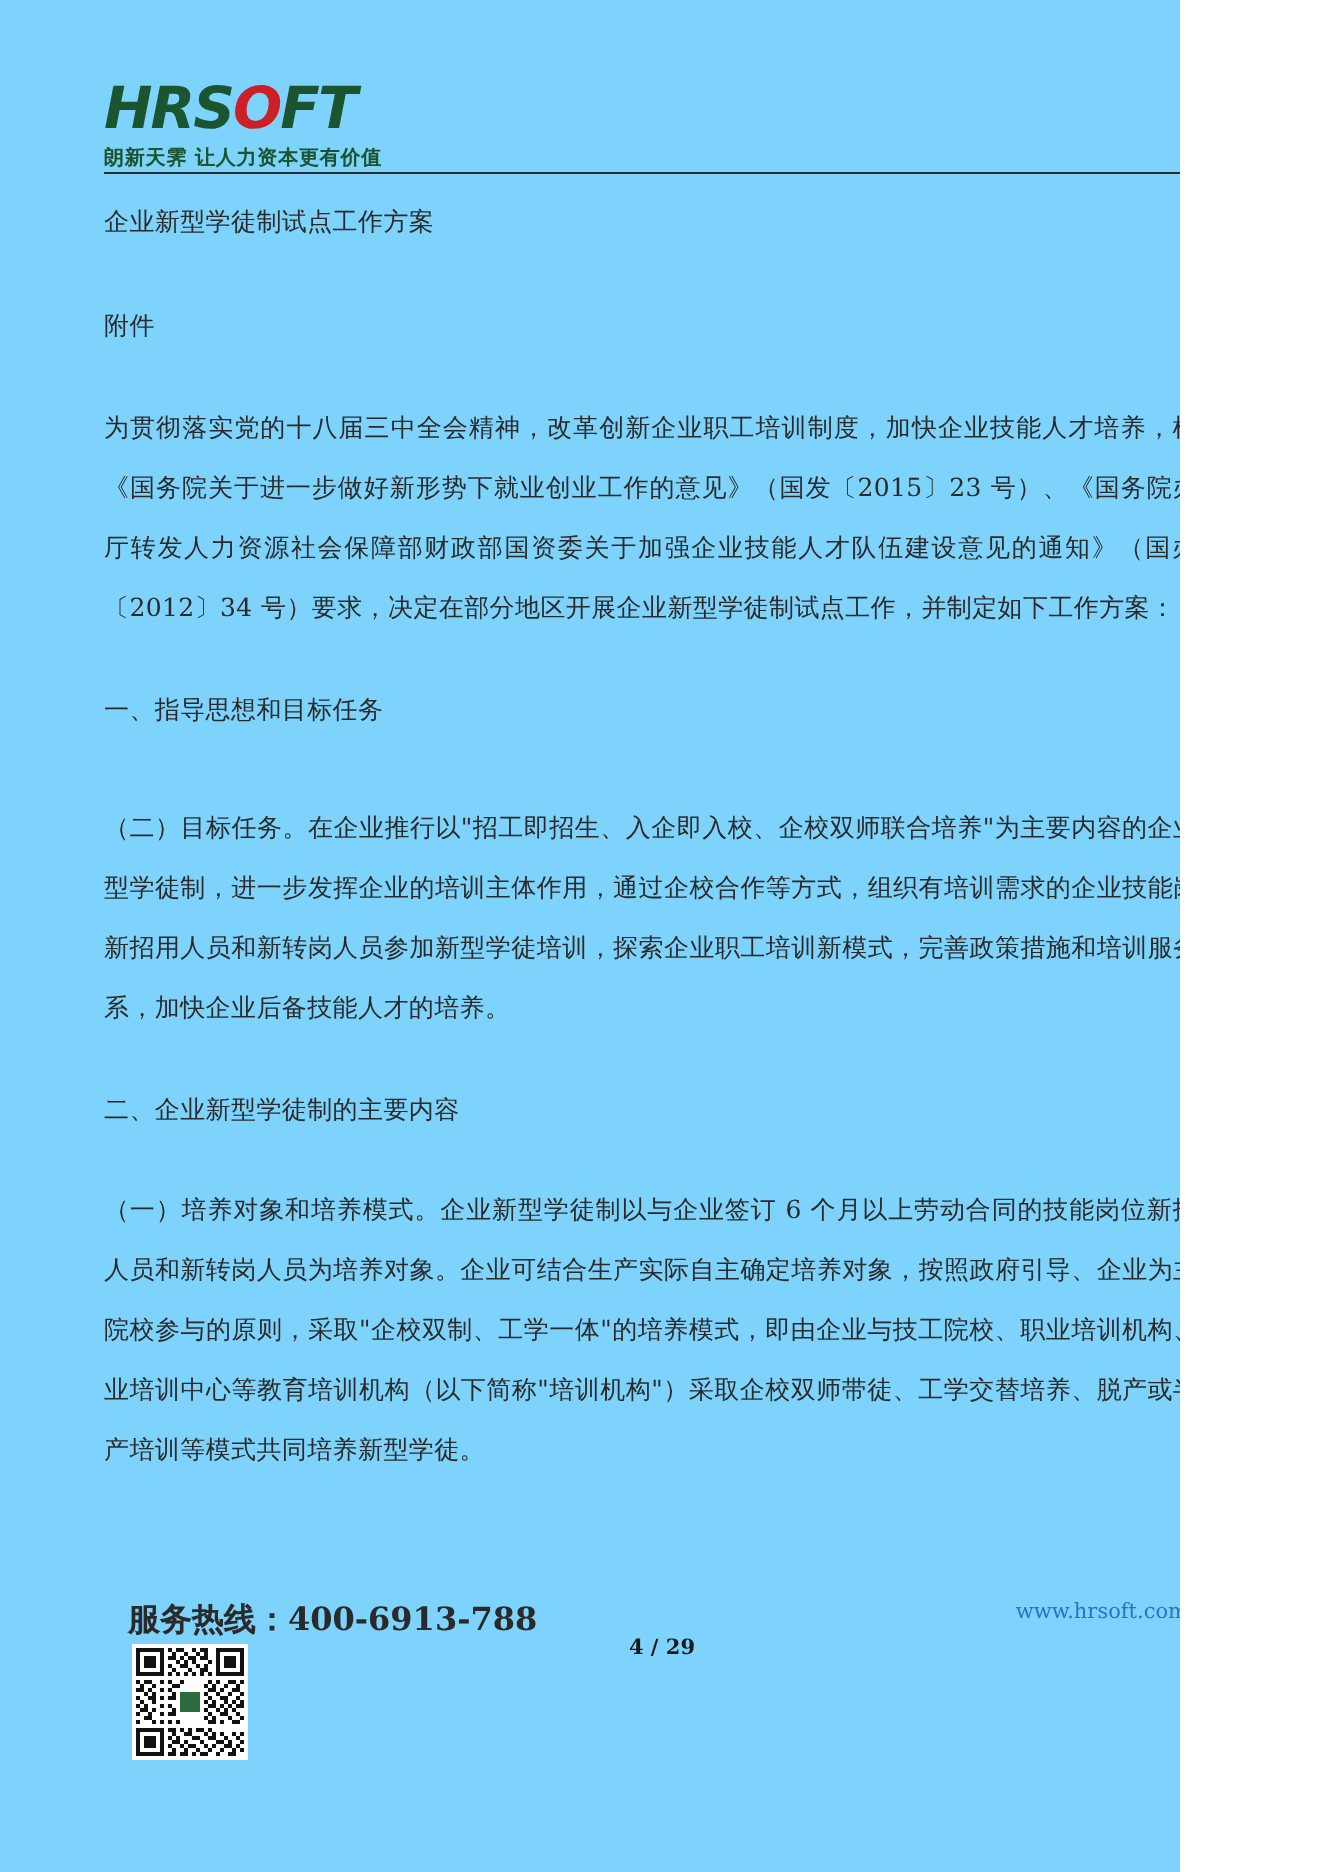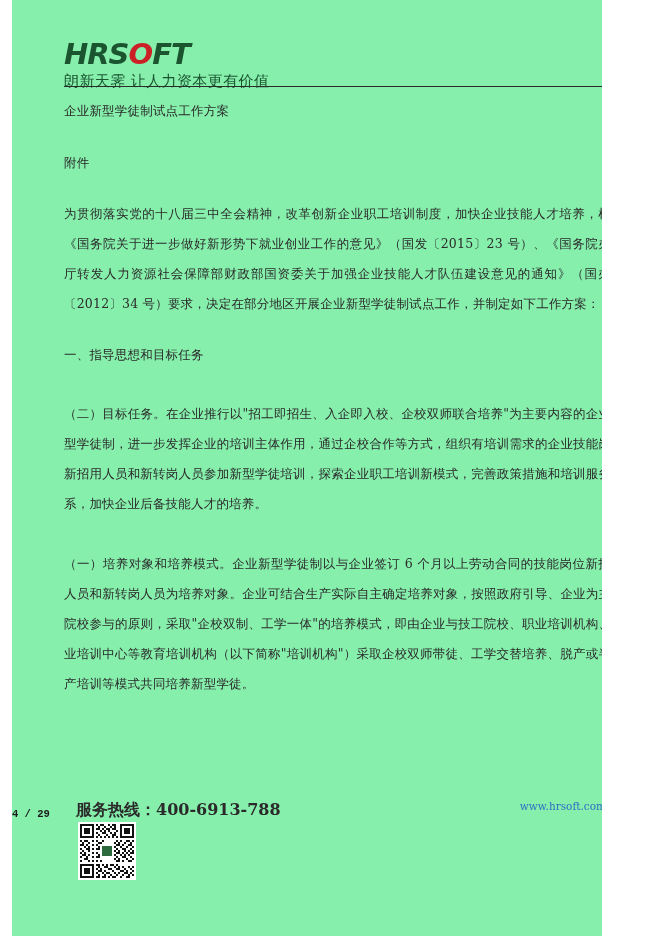--- a/index.html
+++ b/index.html
@@ -8,24 +8,23 @@
     background: #ffffff;
   }
   body {
     font-family: "DejaVu Serif", "Liberation Serif", serif;
     color: #231f20;
   }
   #page {
     position: relative;
     width: 590px;
     height: 936px;
-    background: #86efac;
+    background: #7dd3fc;
     overflow: hidden;
     box-sizing: border-box;
-    margin-left: 12px;
   }
 
   
   .doc-header {
     position: absolute;
     left: 0;
     top: 0;
     width: 662px;
     height: 88px;
   }
@@ -45,22 +44,22 @@
     white-space: nowrap;
     display: block;
   }
   .logo-wordmark .o-mark {
     color: #cc2027;
   }
   .logo-tagline {
     display: block;
     margin-top: 3px;
     font-family: "DejaVu Sans", "Liberation Sans", sans-serif;
-    font-size: 15px;
-    font-weight: normal;
+    font-size: 10px;
+    font-weight: bold;
     color: #1b5530;
     letter-spacing: 0.4px;
     white-space: nowrap;
   }
   .header-rule {
     position: absolute;
     left: 52px;
     top: 86px;
     width: 558px;
     height: 1px;
@@ -107,26 +106,26 @@
     left: 64px;
     top: 0;
     font-size: 16px;
     color: #2a2a2a;
     white-space: nowrap;
     font-weight: bold;
   }
   .footer-page {
     position: absolute;
     left: 0;
-    top: 8px;
+    top: 18px;
     width: 662px;
+    text-align: center;
     font-size: 10.5px;
     font-weight: bold;
     color: #1a1a1a;
-    font-family: Liberation Mono, monospace;
   }
   .footer-site {
     position: absolute;
     right: 52px;
     top: 0;
     font-size: 10.5px;
     color: #2f6fc4;
     white-space: nowrap;
     text-decoration: none;
   }
@@ -164,20 +163,21 @@
     <div class="spacer-sm"></div>
 
     <p class="para heading">一、指导思想和目标任务</p>
     <div class="spacer-sm"></div>
 
     <div class="spacer-sm"></div>
 
     <p class="para block">（二）目标任务。在企业推行以"招工即招生、入企即入校、企校双师联合培养"为主要内容的企业新型学徒制，进一步发挥企业的培训主体作用，通过企校合作等方式，组织有培训需求的企业技能岗位新招用人员和新转岗人员参加新型学徒培训，探索企业职工培训新模式，完善政策措施和培训服务体系，加快企业后备技能人才的培养。</p>
     <div class="spacer-sm"></div>
 
+    <p class="para heading">二、企业新型学徒制的主要内容</p>
     <div class="spacer-sm"></div>
 
     <p class="para block">（一）培养对象和培养模式。企业新型学徒制以与企业签订 6 个月以上劳动合同的技能岗位新招用人员和新转岗人员为培养对象。企业可结合生产实际自主确定培养对象，按照政府引导、企业为主、院校参与的原则，采取"企校双制、工学一体"的培养模式，即由企业与技工院校、职业培训机构、企业培训中心等教育培训机构（以下简称"培训机构"）采取企校双师带徒、工学交替培养、脱产或半脱产培训等模式共同培养新型学徒。</p>
 
   </div>
 
   <div class="doc-footer">
     <div class="footer-row">
       <span class="footer-hotline">服务热线：400-6913-788</span>
       <span class="footer-page">4 / 29</span>

